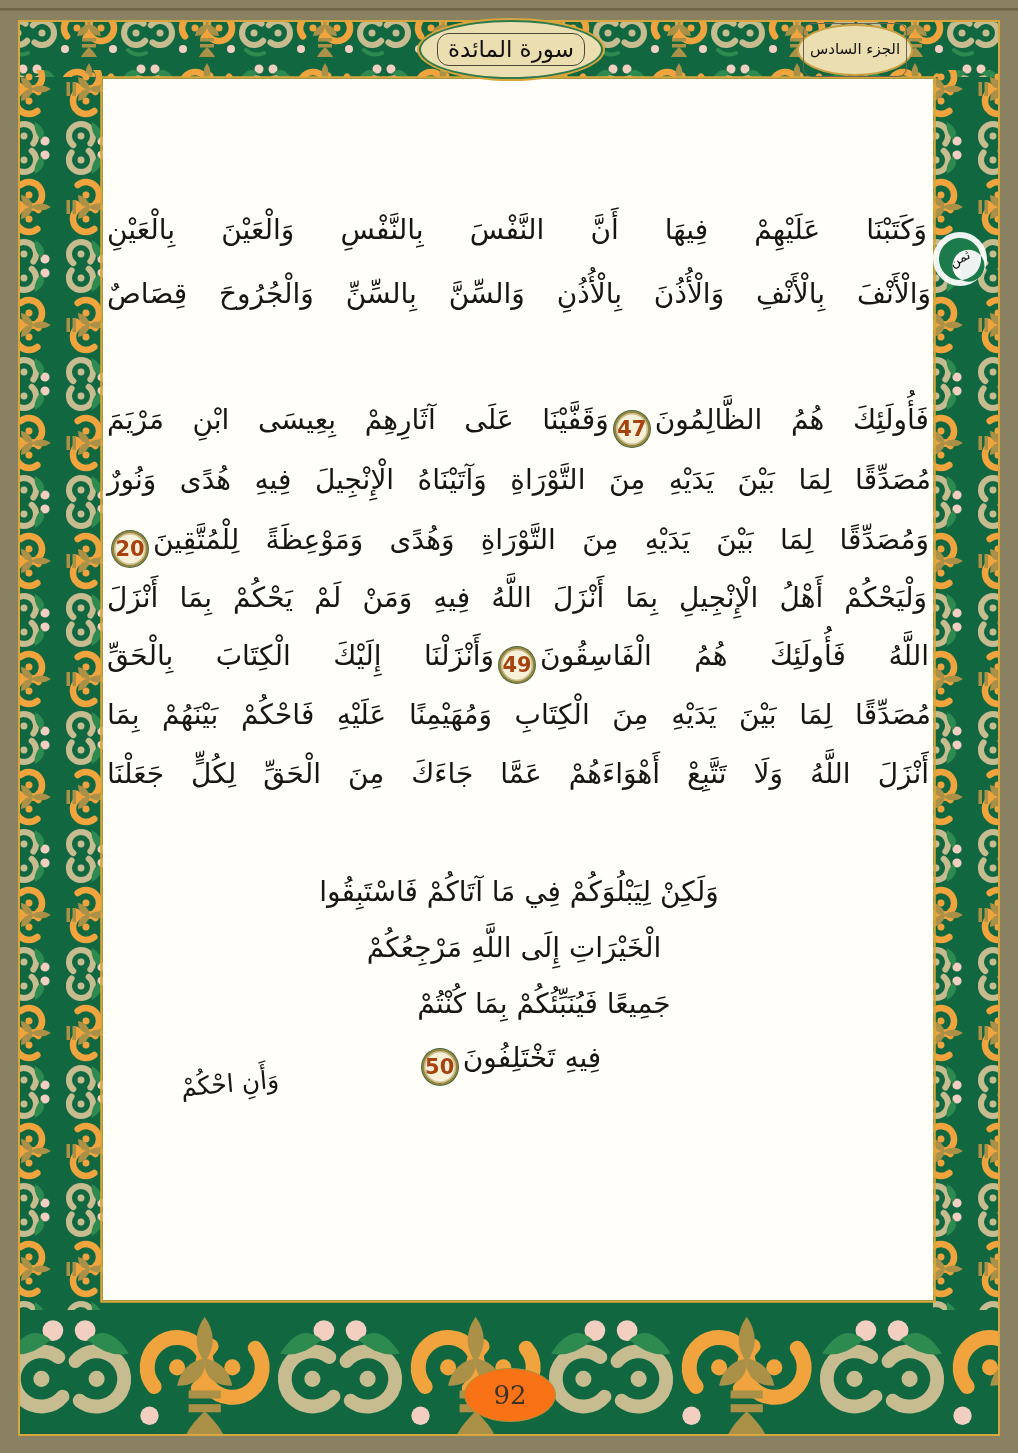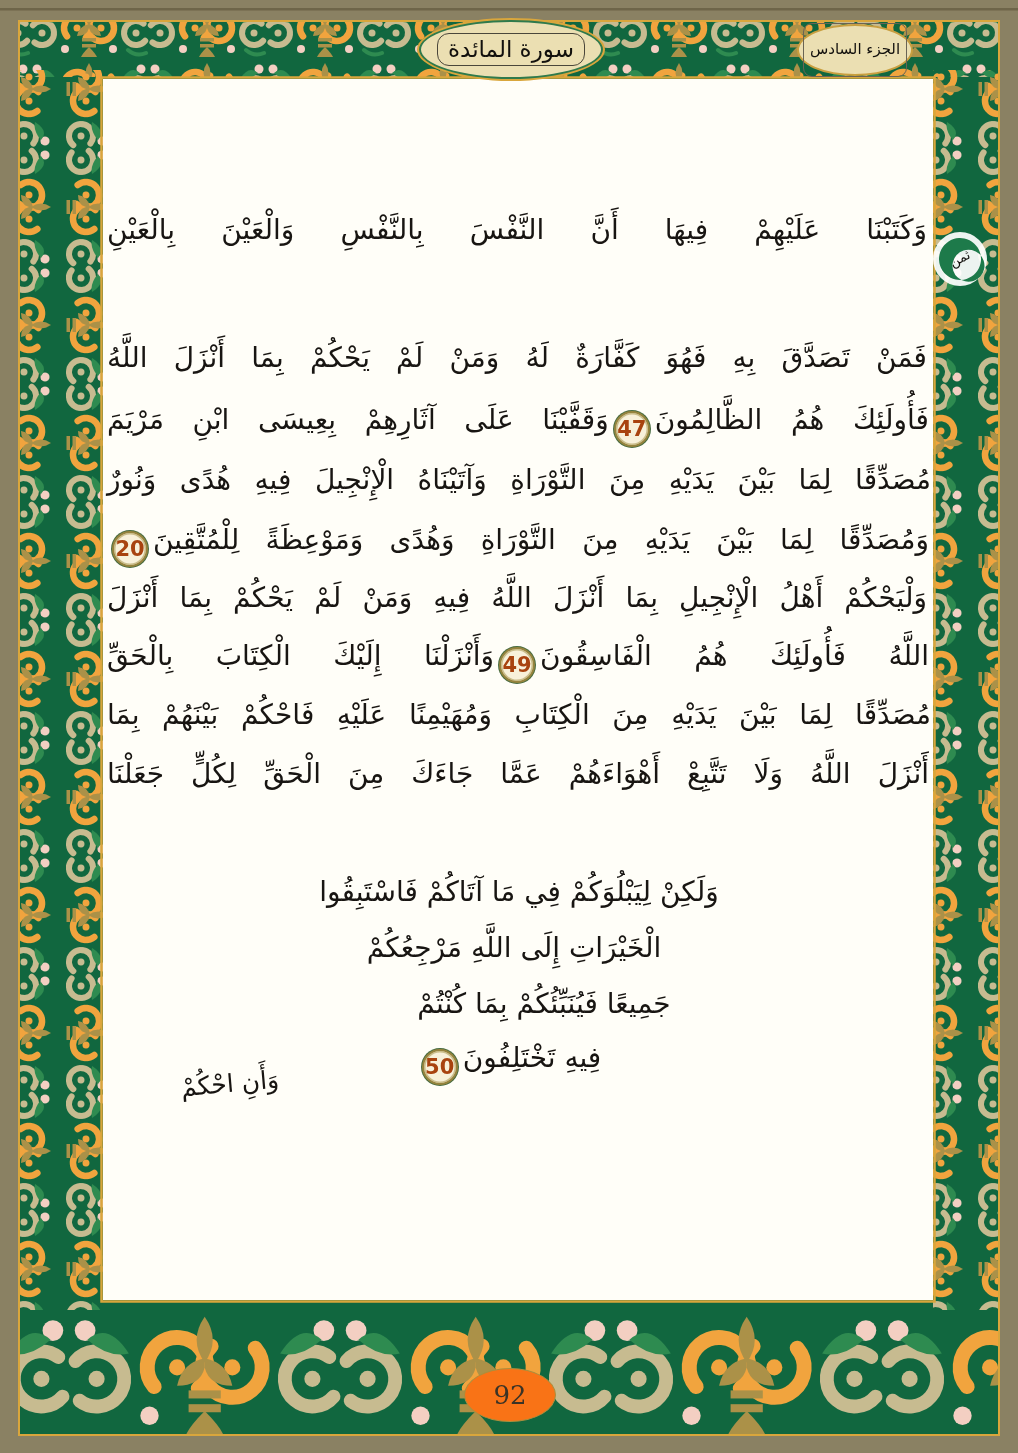--- a/index.html
+++ b/index.html
@@ -174,21 +174,21 @@
   <div class="hizb-badge">
     <svg width="58" height="58" viewBox="0 0 58 58">
       <circle cx="29" cy="29" r="27" fill="#ffffff" opacity="0.92"></circle>
       <path fill="#1D7A4A" fill-rule="evenodd" d="M29,8 a21,21 0 1 0 0.01,0 z M35,22 a16,16 0 1 1 -0.01,0 z" transform="rotate(-18 29 29)"></path>
       <text x="29" y="33" text-anchor="middle" font-size="13" fill="#12100d" font-family="DejaVu Sans, sans-serif" transform="rotate(-28 29 29)">ثمن</text>
     </svg>
   </div>
 
   <div class="text-area" id="textArea">
       <div class="text-line l1"><span>وَكَتَبْنَا عَلَيْهِمْ فِيهَا أَنَّ النَّفْسَ بِالنَّفْسِ وَالْعَيْنَ بِالْعَيْنِ</span></div>
-      <div class="text-line l3"><span>فَمَنْ تَصَدَّقَ بِهِ فَهُوَ كَفَّارَةٌ لَهُ وَمَنْ لَمْ يَحْكُمْ بِمَا أَنْزَلَ اللَّهُ</span></div>
+      <div class="text-line l2"><span>وَالْأَنْفَ بِالْأَنْفِ وَالْأُذُنَ بِالْأُذُنِ وَالسِّنَّ بِالسِّنِّ وَالْجُرُوحَ قِصَاصٌ</span></div>
       <div class="text-line l4"><span>فَأُولَئِكَ هُمُ الظَّالِمُونَ</span><span class="verse-marker">47</span><span>وَقَفَّيْنَا عَلَى آثَارِهِمْ بِعِيسَى ابْنِ مَرْيَمَ</span></div>
       <div class="text-line l5"><span>مُصَدِّقًا لِمَا بَيْنَ يَدَيْهِ مِنَ التَّوْرَاةِ وَآتَيْنَاهُ الْإِنْجِيلَ فِيهِ هُدًى وَنُورٌ</span></div>
       <div class="text-line l6"><span>وَمُصَدِّقًا لِمَا بَيْنَ يَدَيْهِ مِنَ التَّوْرَاةِ وَهُدًى وَمَوْعِظَةً لِلْمُتَّقِينَ</span><span class="verse-marker">20</span></div>
       <div class="text-line l7"><span>وَلْيَحْكُمْ أَهْلُ الْإِنْجِيلِ بِمَا أَنْزَلَ اللَّهُ فِيهِ وَمَنْ لَمْ يَحْكُمْ بِمَا أَنْزَلَ</span></div>
       <div class="text-line l8"><span>اللَّهُ فَأُولَئِكَ هُمُ الْفَاسِقُونَ</span><span class="verse-marker">49</span><span>وَأَنْزَلْنَا إِلَيْكَ الْكِتَابَ بِالْحَقِّ</span></div>
       <div class="text-line l9"><span>مُصَدِّقًا لِمَا بَيْنَ يَدَيْهِ مِنَ الْكِتَابِ وَمُهَيْمِنًا عَلَيْهِ فَاحْكُمْ بَيْنَهُمْ بِمَا</span></div>
       <div class="text-line l10"><span>أَنْزَلَ اللَّهُ وَلَا تَتَّبِعْ أَهْوَاءَهُمْ عَمَّا جَاءَكَ مِنَ الْحَقِّ لِكُلٍّ جَعَلْنَا</span></div>
       <div class="text-line l12 center"><span>وَلَكِنْ لِيَبْلُوَكُمْ فِي مَا آتَاكُمْ فَاسْتَبِقُوا</span></div>
       <div class="text-line l13 center"><span>الْخَيْرَاتِ إِلَى اللَّهِ مَرْجِعُكُمْ</span></div>
       <div class="text-line l14 center"><span>جَمِيعًا فَيُنَبِّئُكُمْ بِمَا كُنْتُمْ</span></div>

